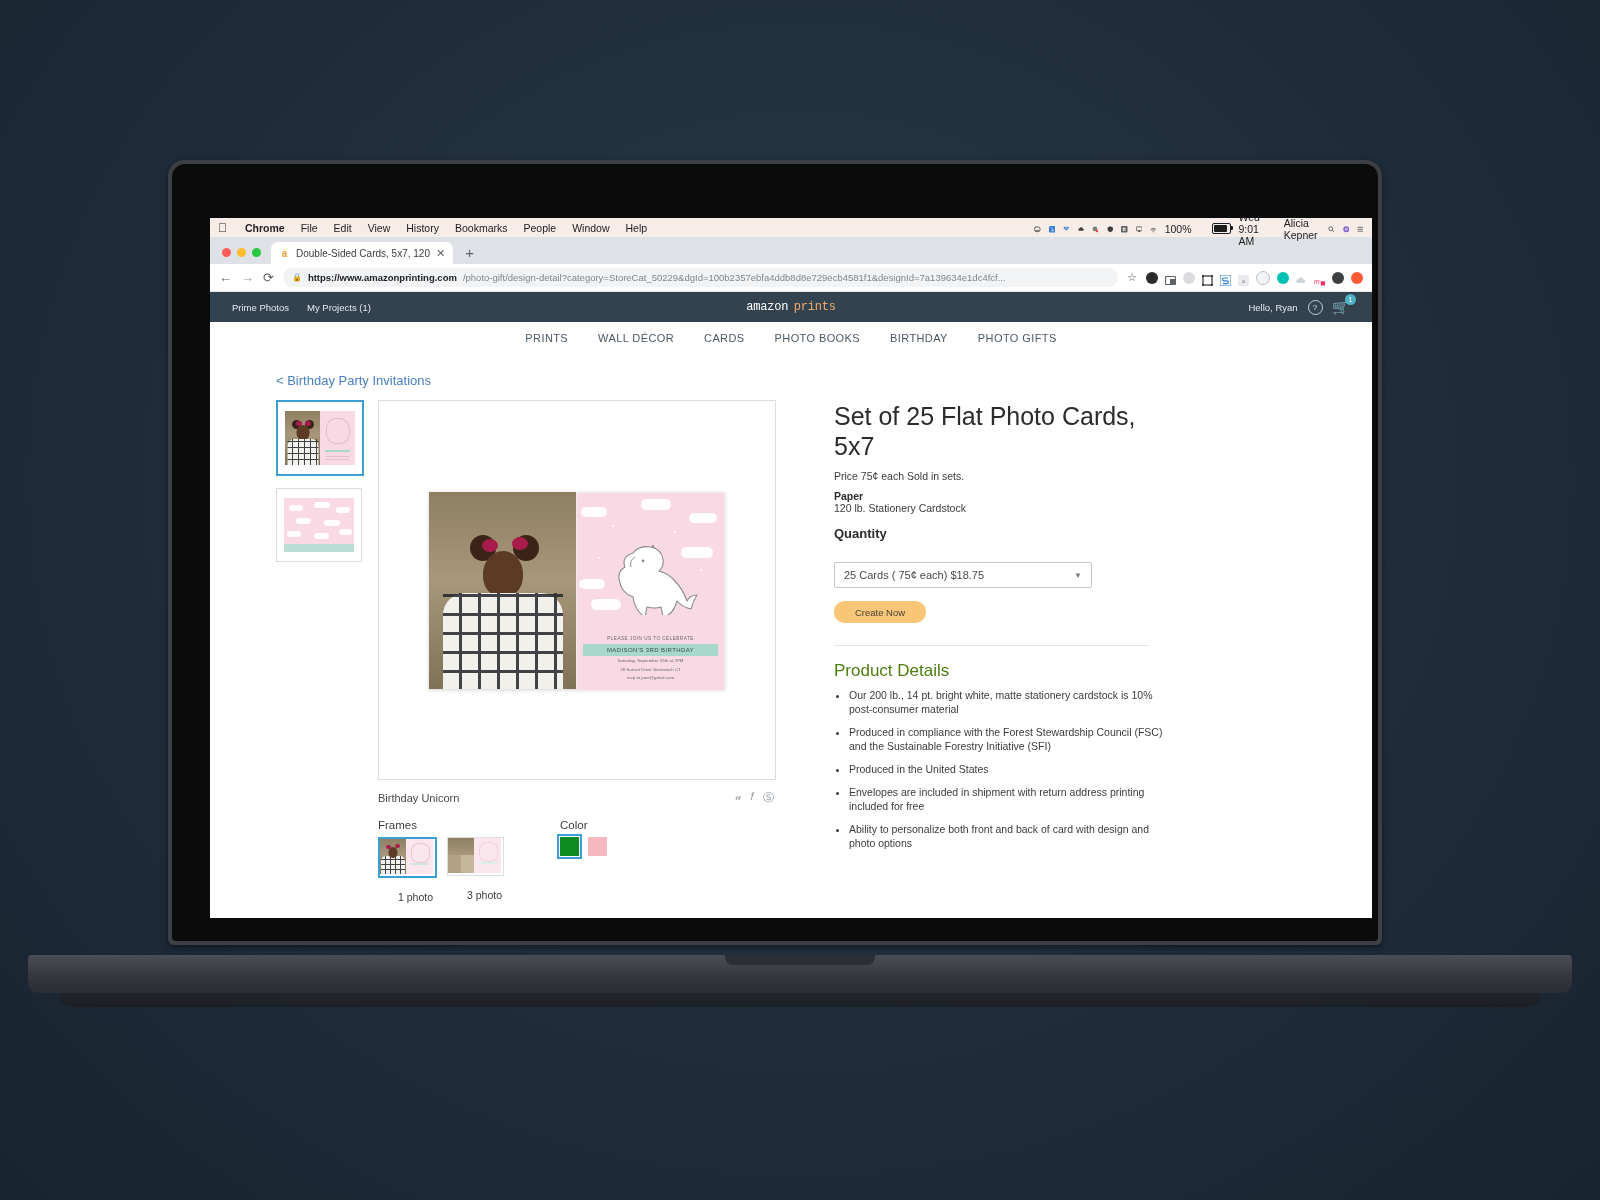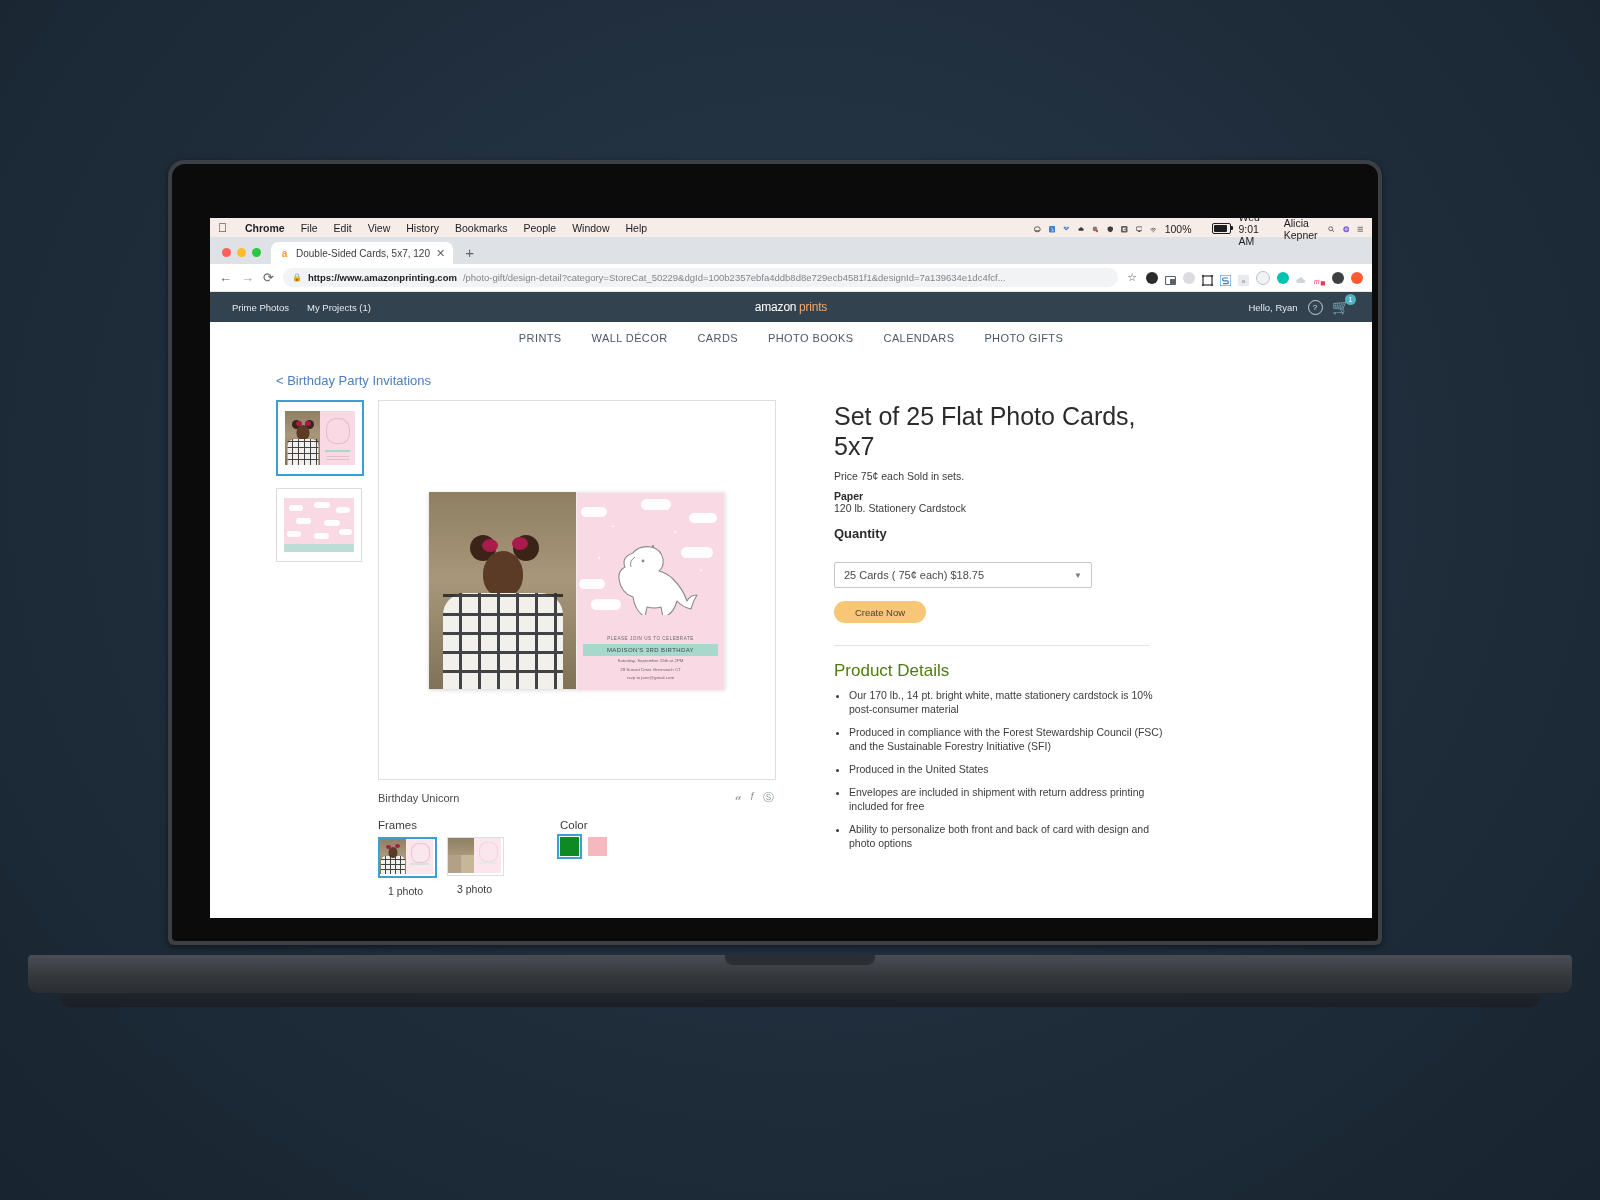--- a/index.html
+++ b/index.html
@@ -68,21 +68,21 @@
   .extdot{width:12px;height:12px;border-radius:50%;display:inline-block;}
   .extsq{width:11px;height:11px;display:inline-block;}
 
   
   .page{height:627px;background:#fff;overflow:hidden;position:relative;}
   .promo{height:19px;background:#4eb3c4;display:flex;align-items:center;justify-content:center;
          color:#fff;font-size:9.5px;}
   .siteheader{height:30px;background:#32434f;display:flex;align-items:center;padding:0 22px;
          color:#e6eaee;font-size:9.5px;position:relative;}
   .siteheader .lnk{margin-right:18px;}
-  .logo{position:absolute;left:50%;transform:translateX(-50%);text-align:center;line-height:1;}
+  .logo{position:absolute;left:50%;transform:translateX(-50%);text-align:center;line-height:1;font-family:Liberation Mono, monospace;}
   .logo .lw{font-size:12px;color:#fff;letter-spacing:-.2px;}
   .logo .lo{font-size:12px;color:#f3a96b;letter-spacing:-.2px;}
   .logo .smile{width:40px;height:7px;margin:1px auto 0;border-bottom:2px solid #f3a96b;
         border-radius:0 0 50% 50%/0 0 100% 100%;}
   .hdr-right{margin-left:auto;display:flex;align-items:center;gap:10px;}
   .qcirc{width:13px;height:13px;border:1px solid #c8d0d6;border-radius:50%;
         display:flex;align-items:center;justify-content:center;font-size:8px;color:#dfe5ea;}
   .cart{position:relative;font-size:14px;color:#e6eaee;line-height:1;}
   .cart .badge{position:absolute;top:-6px;right:-6px;background:#4eb3c4;color:#fff;
         width:11px;height:11px;border-radius:50%;font-size:7px;display:flex;align-items:center;justify-content:center;}
@@ -135,21 +135,21 @@
   .cap{width:396px;display:flex;align-items:center;margin-top:10px;}
   .capname{font-size:11px;color:#4a4a4a;}
   .social{margin-left:auto;display:flex;gap:9px;color:#8b949b;font-size:11px;}
 
   .opts{width:440px;margin-top:14px;display:flex;gap:58px;}
   .optlabel{font-size:11.5px;color:#3b3b3b;margin-bottom:6px;}
   .frames{display:flex;gap:14px;}
   .frame{width:55px;}
   .frametile{width:55px;height:37px;border:1px solid #dcdfe2;background:#fff;display:flex;}
   .frametile.sel{border:2px solid #3b9fd4;}
-  .framecap{font-size:10.5px;color:#3b3b3b;text-align:center;margin-top:7px;}
+  .framecap{font-size:10.5px;color:#3b3b3b;text-align:right;margin-top:13px;}
   .swatches{display:flex;gap:9px;}
   .sw{width:19px;height:19px;}
   .sw.sel{outline:2px solid #3b9fd4;outline-offset:1px;}
 
   .right{width:330px;padding-top:2px;}
   .ptitle{font-size:25px;color:#2b2b2b;font-weight:400;line-height:1.18;margin:0 0 9px 0;}
   .pprice{font-size:10.5px;color:#3b3b3b;margin-bottom:8px;}
   .plabel{font-size:10.5px;color:#2b2b2b;font-weight:bold;}
   .pval{font-size:10.5px;color:#3b3b3b;margin-bottom:12px;}
   .qlabel{font-size:13px;color:#2b2b2b;font-weight:bold;margin-bottom:21px;}
@@ -325,21 +325,21 @@
               <span class="badge">1</span>
             </span>
           </span>
         </div>
 
         <div class="mainnav">
           <span>PRINTS</span>
           <span>WALL DÉCOR</span>
           <span>CARDS</span>
           <span>PHOTO BOOKS</span>
-          <span>CALENDARS</span>
+          <span>BIRTHDAY</span>
           <span>PHOTO GIFTS</span>
         </div>
 
         <div class="content">
           <div class="crumb">&lt; Birthday Party Invitations</div>
 
           <div class="layout">
 
             <div class="thumbs">
               <div class="thumb sel">
@@ -492,21 +492,21 @@
               <div class="pval">120 lb. Stationery Cardstock</div>
               <div class="qlabel">Quantity</div>
               <div class="qsel">
                 <span>25 Cards ( 75¢ each) $18.75</span>
                 <span class="carat">▼</span>
               </div>
               <div class="cta">Create Now</div>
               <div class="hr"></div>
               <div class="pdtitle">Product Details</div>
               <ul class="details">
-                <li>Our 170 lb., 14 pt. bright white, matte stationery cardstock is 10% post-consumer material</li>
+                <li>Our 200 lb., 14 pt. bright white, matte stationery cardstock is 10% post-consumer material</li>
                 <li>Produced in compliance with the Forest Stewardship Council (FSC) and the Sustainable Forestry Initiative (SFI)</li>
                 <li>Produced in the United States</li>
                 <li>Envelopes are included in shipment with return address printing included for free</li>
                 <li>Ability to personalize both front and back of card with design and photo options</li>
               </ul>
             </div>
 
           </div>
         </div>
       </div>

